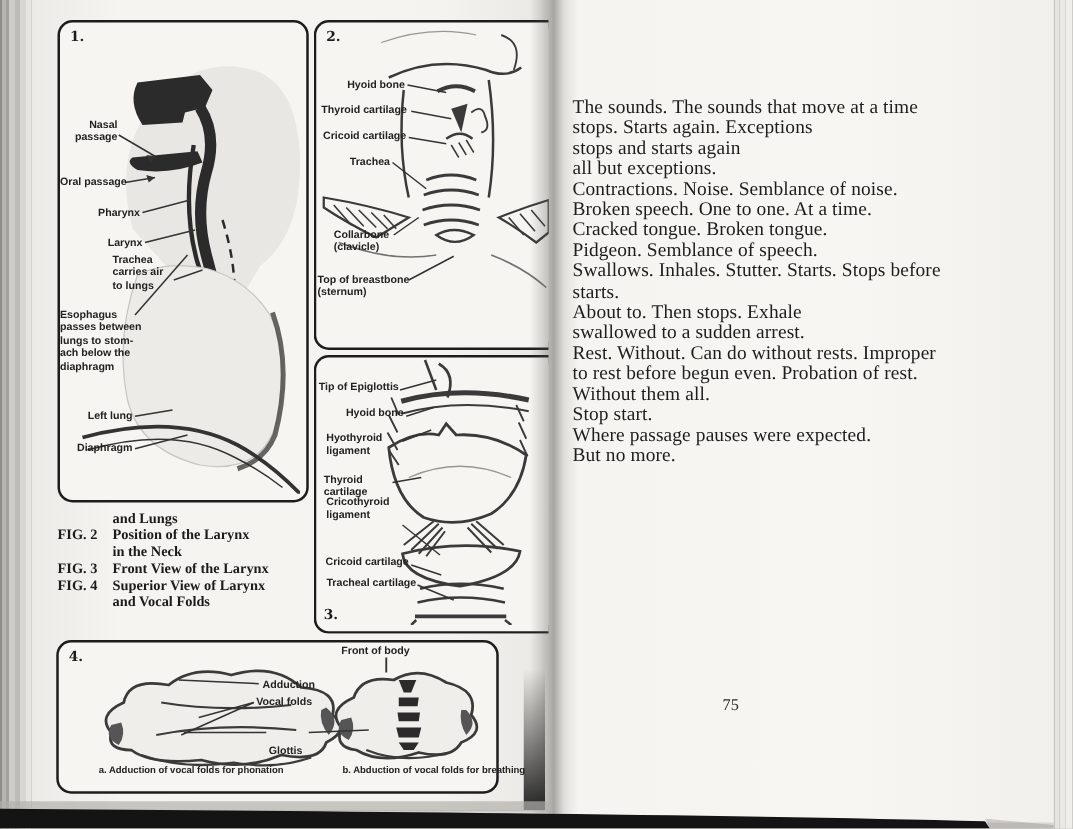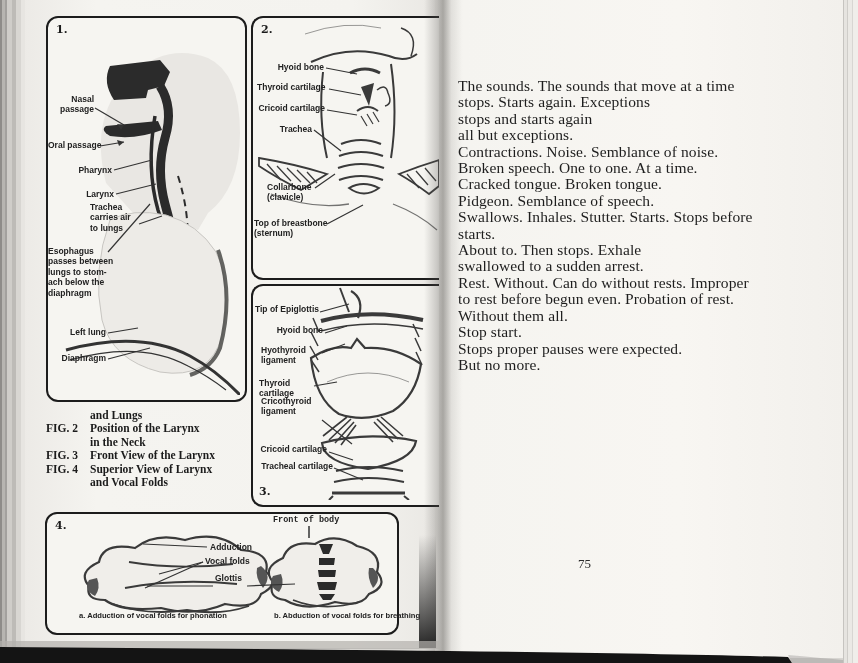--- a/index.html
+++ b/index.html
@@ -37,22 +37,22 @@
   .l-pharynx{left:14px;top:147px;width:50px;} .l-larynx{left:16px;top:171px;width:50px;}
   .l-trachea{left:42px;top:184px;width:48px;} .l-esoph{left:0;top:228px;width:60px;}
   .l-lung{left:8px;top:309px;width:50px;}   .l-diaph{left:8px;top:335px;width:50px;}
   .l2-hyoid{left:19px;top:44px;width:52px;} .l2-thyroid{left:4px;top:64px;width:62px;}
   .l2-cricoid{left:0;top:85px;width:72px;}  .l2-trachea{left:7px;top:106px;width:52px;}
   .l2-collar{left:14px;top:164px;width:48px;} .l2-breast{left:1px;top:200px;width:76px;}
   .l3-epi{left:0;top:18px;width:66px;}      .l3-hyoid{left:16px;top:39px;width:54px;}
   .l3-hyothy{left:8px;top:59px;width:60px;} .l3-thyroid{left:6px;top:92px;width:54px;}
   .l3-cricothy{left:8px;top:110px;width:60px;} .l3-cricoid{left:2px;top:158px;width:72px;}
   .l3-tracheal{left:0;top:175px;width:80px;}
-  .l4-front{left:226px;top:1px;width:72px;font-family:Liberation Mono, monospace;} .l4-epi{left:163px;top:28px;}
-  .l4-vocal{left:158px;top:42px;}           .l4-glottis{left:168px;top:59px;}
+  .l4-front{left:226px;top:1px;width:72px;} .l4-epi{left:163px;top:28px;}
+  .l4-vocal{left:158px;top:42px;}           .l4-glottis{left:168px;top:81px;}
   .l4-cap{font:700 7.6px "Liberation Sans",sans-serif;white-space:nowrap;}
   .l4-capa{left:32px;top:97px;width:160px;} .l4-capb{left:227px;top:97px;width:124px;}
   
   .captions{position:absolute;left:46px;top:409px;width:212px;z-index:2;
     font:700 11.5px/13.4px "Liberation Serif",serif;color:#1b1b1b;}
   .caprow .capnum{display:inline-block;width:44px;}
   
   .poem{position:absolute;left:458px;top:78px;width:378px;z-index:2;
     font:400 15.5px/16.4px "Liberation Serif",serif;color:#1d1d1d;letter-spacing:.1px;}
   .poem div{white-space:nowrap;}
@@ -303,21 +303,21 @@
     <div>Cracked tongue. Broken tongue.</div>
     <div>Pidgeon. Semblance of speech.</div>
     <div>Swallows. Inhales. Stutter. Starts. Stops before</div>
     <div>starts.</div>
     <div>About to. Then stops. Exhale</div>
     <div>swallowed to a sudden arrest.</div>
     <div>Rest. Without. Can do without rests. Improper</div>
     <div>to rest before begun even. Probation of rest.</div>
     <div>Without them all.</div>
     <div>Stop start.</div>
-    <div>Stops proper pauses were expected.</div>
+    <div>Where passage pauses were expected.</div>
     <div>But no more.</div>
   </div>
   <div class="pagenum">75</div>
 
   <div class="gutter"></div>
   <div class="gutter-dark"></div>
   <div class="edge-left"></div>
   <div class="edge-right"></div>
   <svg class="bottom-band" viewBox="0 0 858 663">
     <rect x="0" y="641" width="440" height="8" fill="#b3b1ad" opacity="0.7"></rect>

